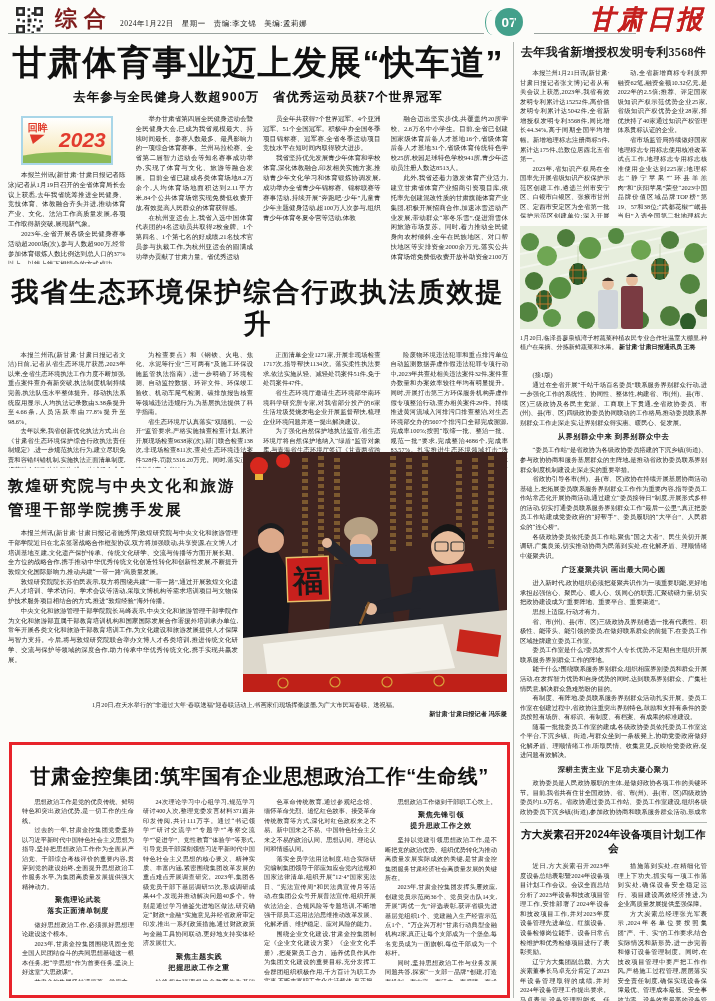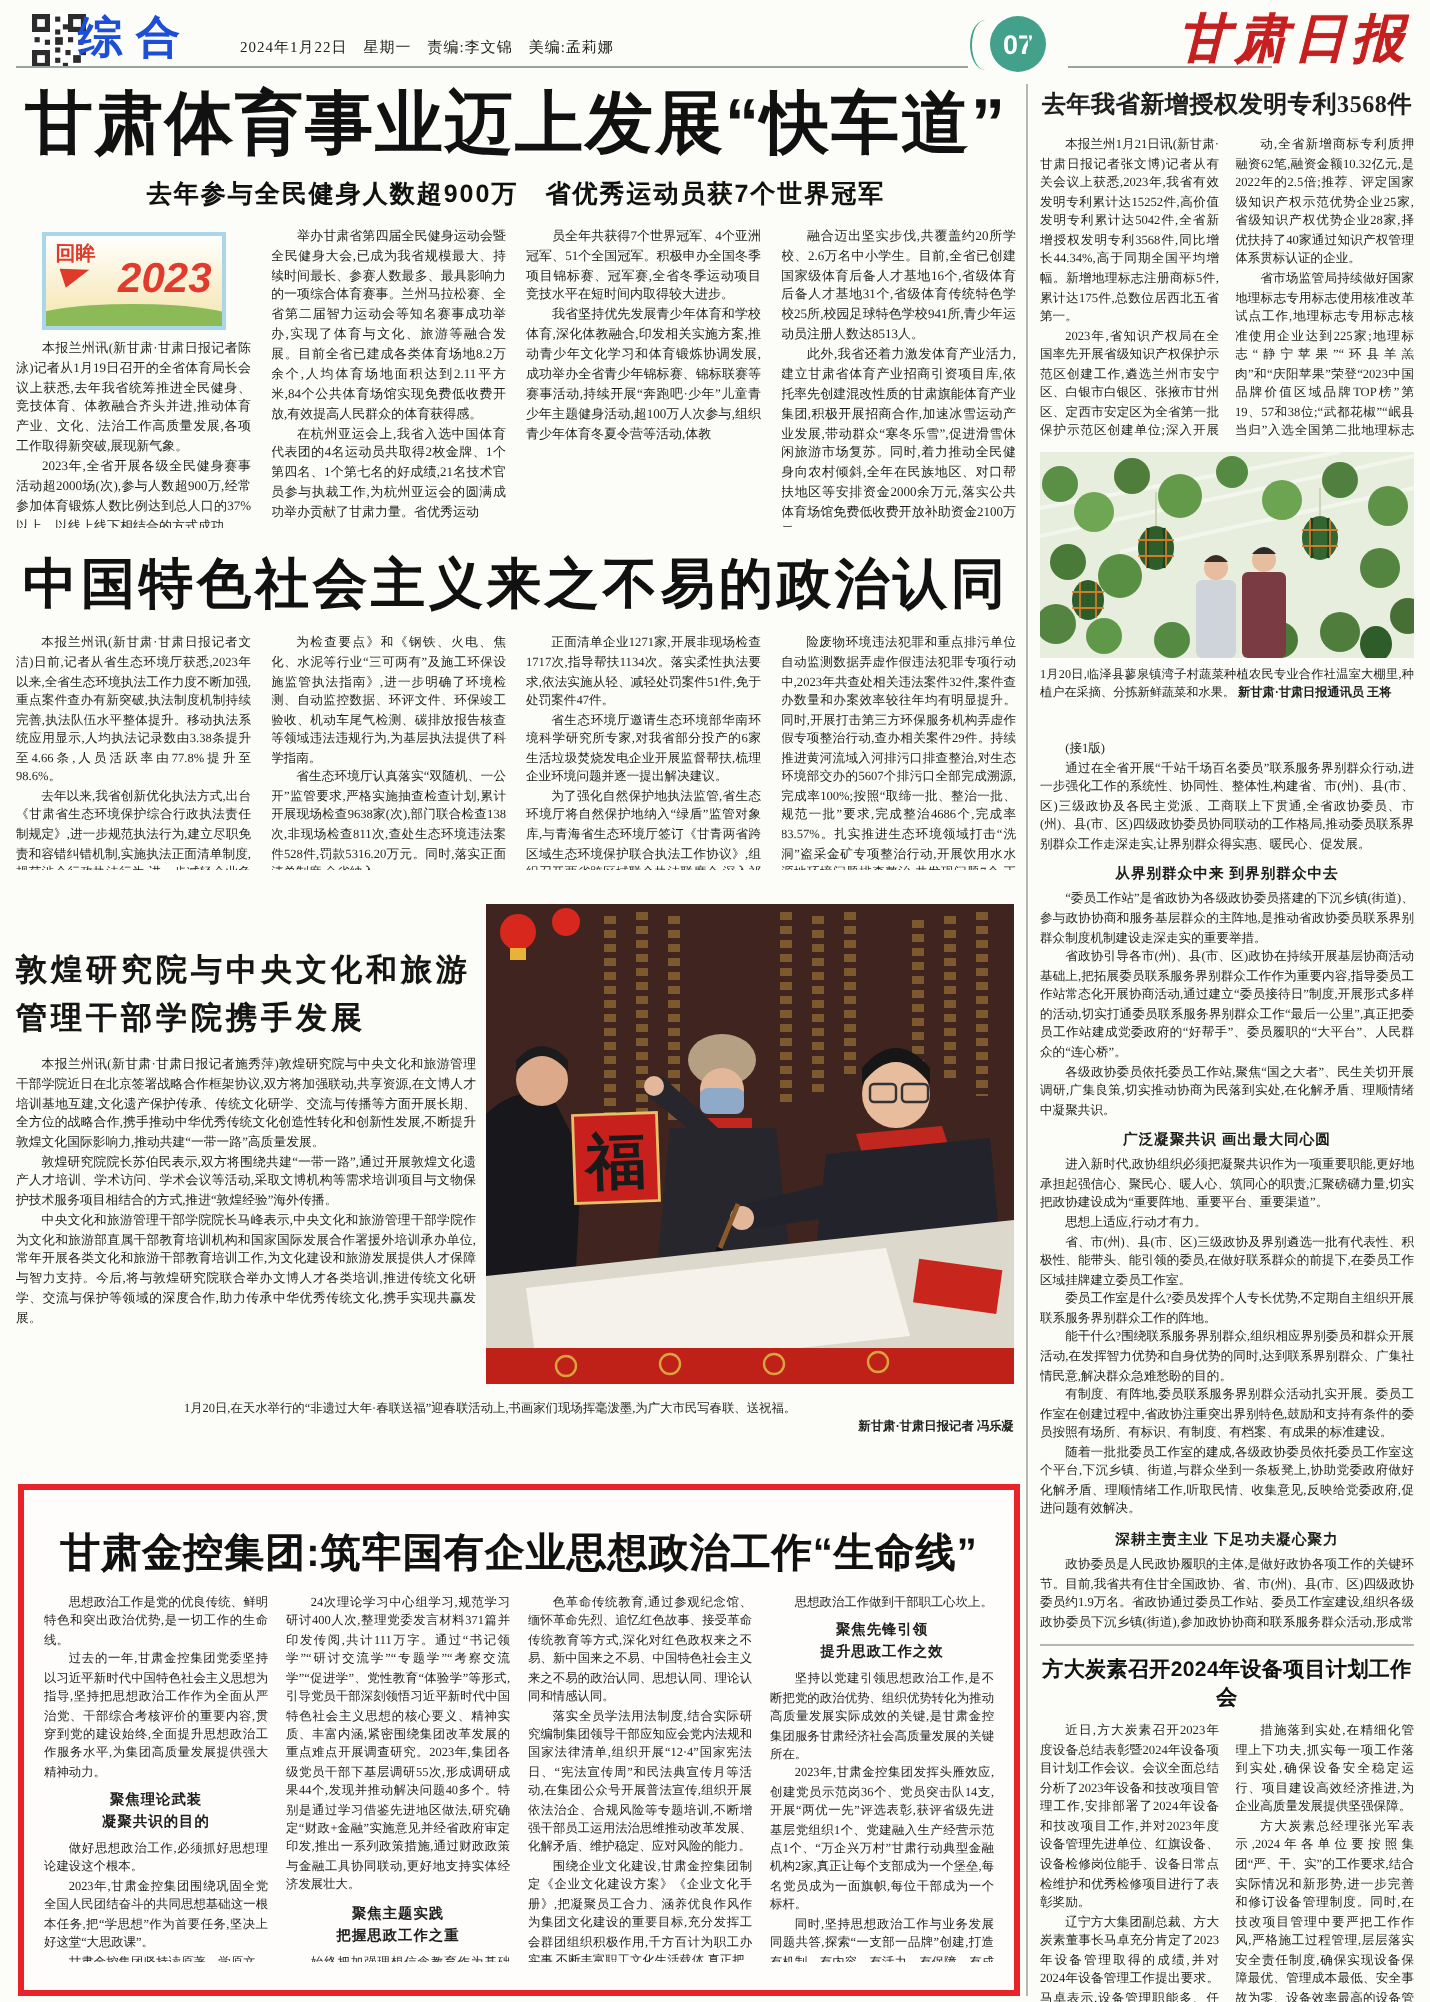--- a/index.html
+++ b/index.html
@@ -1,21 +1,21 @@
 <!DOCTYPE html>
 <html><head>
 <meta charset="utf-8">
 <style>
   html,body{margin:0;padding:0;background:#888;}
   .page{position:relative;width:715px;height:1001px;margin:0 auto;background:#fcfcf9;overflow:hidden;
         font-family:"Liberation Serif","DejaVu Serif",serif;color:#1f1f1f;}
   .hl{font-family:"Liberation Sans","DejaVu Sans",sans-serif;font-weight:bold;color:#111;}
   
   .qr{position:absolute;left:16px;top:7px;width:27px;height:27px;}
-  .section{position:absolute;left:39px;top:4px;font-size:22px;font-weight:bold;color:#1d4ed8;
+  .section{position:absolute;left:55px;top:4px;font-size:22px;font-weight:bold;color:#7f1d1d;
            letter-spacing:7px;font-family:"Liberation Sans",sans-serif;}
   .dateline{position:absolute;left:120px;top:19px;font-size:7.5px;color:#222;letter-spacing:.5px;}
   .rule{position:absolute;height:1px;background:#9aa39f;}
   .rule-l{left:8px;top:33px;width:476px;}
   .rule-r{left:534px;top:33px;width:102px;}
   .badge07{position:absolute;left:486px;top:7px;width:28px;height:31px;}
   .badge07::before,.badge07::after{content:"";position:absolute;top:3px;width:13px;height:25px;border:0 solid #43a08b;}
   .badge07::before{left:-1px;border-left-width:1.5px;border-radius:60% 0 0 60%/55% 0 0 55%;}
   .badge07::after{right:-1px;border-right-width:1.5px;border-radius:0 60% 60% 0/0 55% 55% 0;}
   .badge07 .circ{position:absolute;left:9px;top:1px;width:28px;height:28px;border-radius:50%;background:#43a08b;
@@ -144,21 +144,21 @@
           <div class="para">我省坚持优先发展青少年体育和学校体育,深化体教融合,印发相关实施方案,推动青少年文化学习和体育锻炼协调发展,成功举办全省青少年锦标赛、锦标联赛等赛事活动,持续开展“奔跑吧·少年”儿童青少年主题健身活动,超100万人次参与,组织青少年体育冬夏令营等活动,体教</div>
         </div>
       <div class="col">
           <div class="para">融合迈出坚实步伐,共覆盖约20所学校、2.6万名中小学生。目前,全省已创建国家级体育后备人才基地16个,省级体育后备人才基地31个,省级体育传统特色学校25所,校园足球特色学校941所,青少年运动员注册人数达8513人。</div>
           <div class="para">此外,我省还着力激发体育产业活力,建立甘肃省体育产业招商引资项目库,依托率先创建混改性质的甘肃旗能体育产业集团,积极开展招商合作,加速冰雪运动产业发展,带动群众“寒冬乐雪”,促进滑雪休闲旅游市场复苏。同时,着力推动全民健身向农村倾斜,全年在民族地区、对口帮扶地区等安排资金2000余万元,落实公共体育场馆免费低收费开放补助资金2100万元。</div>
         </div>
     </div>
   </section>
 
   <section class="eco">
-    <h1 class="hl">中国特色社会主义来之不易的政治认同</h1>
+    <h1 class="hl">我省生态环境保护综合行政执法质效提升</h1>
     <div class="cols body">
       <div class="col">
           <div class="para">本报兰州讯(新甘肃·甘肃日报记者文洁)日前,记者从省生态环境厅获悉,2023年以来,全省生态环境执法工作力度不断加强,重点案件查办有新突破,执法制度机制持续完善,执法队伍水平整体提升。移动执法系统应用显示,人均执法记录数由3.38条提升至4.66条,人员活跃率由77.8%提升至98.6%。</div>
           <div class="para">去年以来,我省创新优化执法方式,出台《甘肃省生态环境保护综合行政执法责任制规定》,进一步规范执法行为,建立尽职免责和容错纠错机制,实施执法正面清单制度,规范涉企行政执法行为,进一步减轻企业负担,优化营商环境。制定《第三方环保服务机构弄虚作假违法行</div>
         </div>
       <div class="col">
           <div class="para">为检查要点》和《钢铁、火电、焦化、水泥等行业“三可两有”及施工环保设施监管执法指南》,进一步明确了环境检测、自动监控数据、环评文件、环保竣工验收、机动车尾气检测、碳排放报告核查等领域违法违规行为,为基层执法提供了科学指南。</div>
           <div class="para">省生态环境厅认真落实“双随机、一公开”监管要求,严格实施抽查检查计划,累计开展现场检查9638家(次),部门联合检查138次,非现场检查811次,查处生态环境违法案件528件,罚款5316.20万元。同时,落实正面清单制度,全省纳入</div>
         </div>
       <div class="col">
@@ -240,21 +240,21 @@
     <div class="credit">新甘肃·甘肃日报记者 冯乐凝</div>
   </div>
 
   <section class="jinkong">
     <h1 class="hl">甘肃金控集团:筑牢国有企业思想政治工作“生命线”</h1>
     <div class="cols body">
       <div class="col">
           <div class="para">思想政治工作是党的优良传统、鲜明特色和突出政治优势,是一切工作的生命线。</div>
           <div class="para">过去的一年,甘肃金控集团党委坚持以习近平新时代中国特色社会主义思想为指导,坚持把思想政治工作作为全面从严治党、干部综合考核评价的重要内容,贯穿到党的建设始终,全面提升思想政治工作服务水平,为集团高质量发展提供强大精神动力。</div>
           <div class="sub">聚焦理论武装
-凝聚共识的目的</div>
+落实正面清单制度</div>
           <div class="para">做好思想政治工作,必须抓好思想理论建设这个根本。</div>
           <div class="para">2023年,甘肃金控集团围绕巩固全党全国人民团结奋斗的共同思想基础这一根本任务,把“学思想”作为首要任务,坚决上好这堂“大思政课”。</div>
           <div class="para">甘肃金控集团坚持读原著、学原文、悟原理,以落实“第一议题”制度为抓手,及时跟进学习习近平总书记重要讲话和重要指示批示精神。完善理论学习中心组学习机制,将理论学习与推动发展紧密结合起来,加强研讨交流,在思想碰撞中激发新思路。先后举办3期读书班,14次辅导讲座,60次专题学习,</div>
         </div>
       <div class="col">
           <div class="para">24次理论学习中心组学习,规范学习研讨400人次,整理党委发言材料371篇并印发传阅,共计111万字。通过“书记领学”“研讨交流学”“专题学”“考察交流学”“促进学”、党性教育“体验学”等形式,引导党员干部深刻领悟习近平新时代中国特色社会主义思想的核心要义、精神实质、丰富内涵,紧密围绕集团改革发展的重点难点开展调查研究。2023年,集团各级党员干部下基层调研55次,形成调研成果44个,发现并推动解决问题40多个。特别是通过学习借鉴先进地区做法,研究确定“财政+金融”实施意见并经省政府审定印发,推出一系列政策措施,通过财政政策与金融工具协同联动,更好地支持实体经济发展壮大。</div>
           <div class="sub">聚焦主题实践
 把握思政工作之重</div>
           <div class="para">始终把加强理想信念教育作为基础课、必修课、终身课题,将其贯穿于理论学习、党员干部教育培训的全过程,是甘肃金控集团加强全体党员干部思想教育的重点。</div>
         </div>

